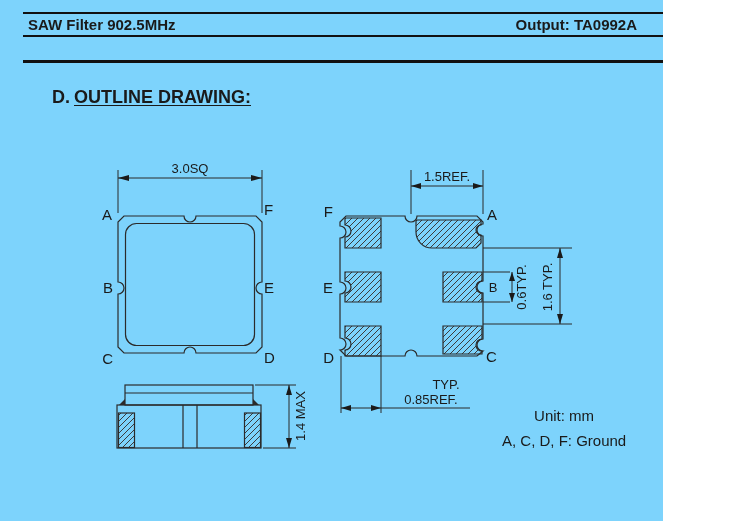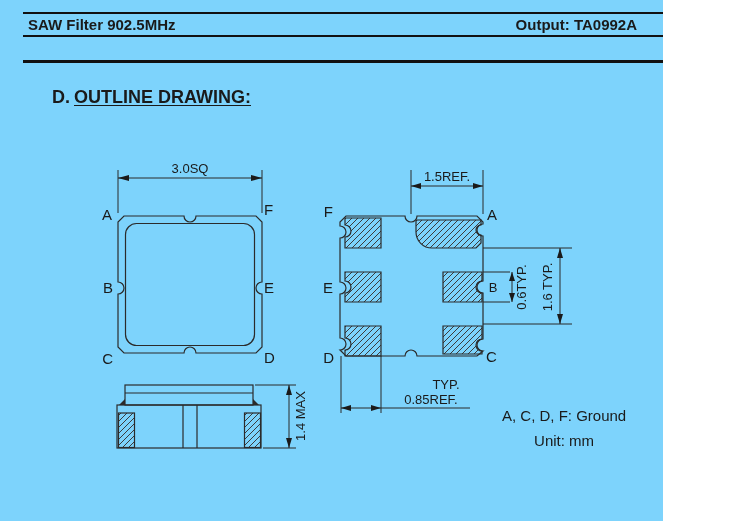--- a/index.html
+++ b/index.html
@@ -105,17 +105,17 @@
       <path d="M183,405 V448 M197,405 V448"></path>
       <path stroke-width="1" d="M255,385 H296 M263,448 H296"></path>
       <line stroke-width="1" x1="289" y1="385" x2="289" y2="448"></line>
       <polygon points="289,385 286,395 292,395" fill="#1a1a1a" stroke="none"></polygon>
       <polygon points="289,448 286,438 292,438" fill="#1a1a1a" stroke="none"></polygon>
     </g>
     <text class="dim" x="305" y="416" text-anchor="middle" transform="rotate(-90 305 416)">1.4 MAX</text>
   </svg>
 
   <div class="notes">
+    <div>Unit: mm</div>
     <div>A, C, D, F: Ground</div>
-    <div>Unit: mm</div>
   </div>
 
 </div>
 
 </body></html>

